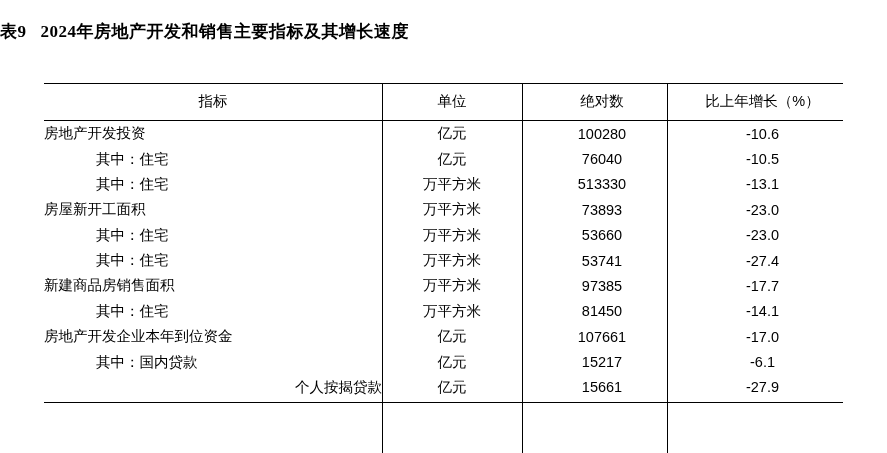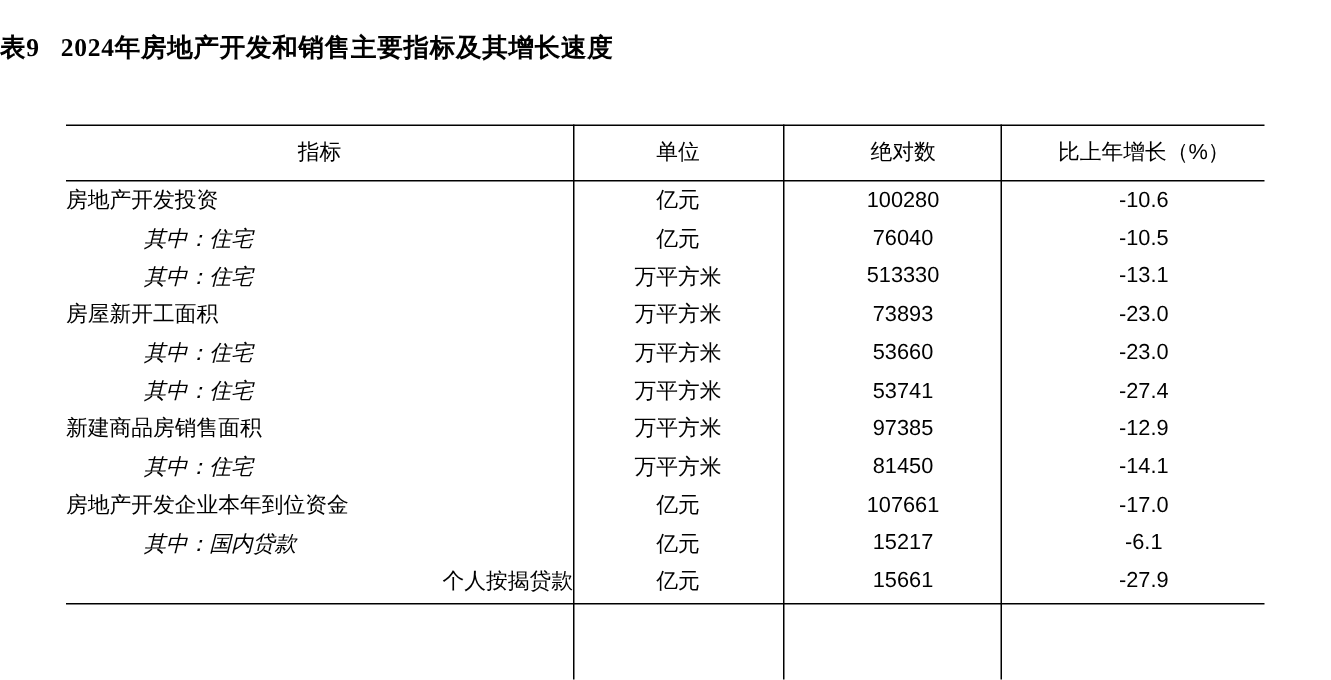--- a/index.html
+++ b/index.html
@@ -68,21 +68,21 @@
   }
   .vline-1 { left: 382px; }
   .vline-2 { left: 522px; }
   .vline-3 { left: 667px; }
 
   .cell-indicator {
     text-align: left;
     padding-left: 10px;
     margin-left: 16px;
   }
-  .cell-indicator.indent1 { padding-left: 52px; font-style: italic; }
+  .cell-indicator.indent1 { padding-left: 52px; }
   .cell-indicator.indent2 { padding-left: 82px; text-align: right; }
   .cell-unit { text-align: center; }
   .cell-abs  { text-align: center; }
   .cell-growth { text-align: center; }
 </style>
 </head>
 <body>
 
 <div class="page">
 
@@ -140,21 +140,21 @@
           <tr>
             <td class="cell-indicator indent1">其中：住宅</td>
             <td class="cell-unit">万平方米</td>
             <td class="cell-abs">53741</td>
             <td class="cell-growth">-27.4</td>
           </tr>
           <tr>
             <td class="cell-indicator">新建商品房销售面积</td>
             <td class="cell-unit">万平方米</td>
             <td class="cell-abs">97385</td>
-            <td class="cell-growth">-12.9</td>
+            <td class="cell-growth">-17.7</td>
           </tr>
           <tr>
             <td class="cell-indicator indent1">其中：住宅</td>
             <td class="cell-unit">万平方米</td>
             <td class="cell-abs">81450</td>
             <td class="cell-growth">-14.1</td>
           </tr>
           <tr>
             <td class="cell-indicator">房地产开发企业本年到位资金</td>
             <td class="cell-unit">亿元</td>

